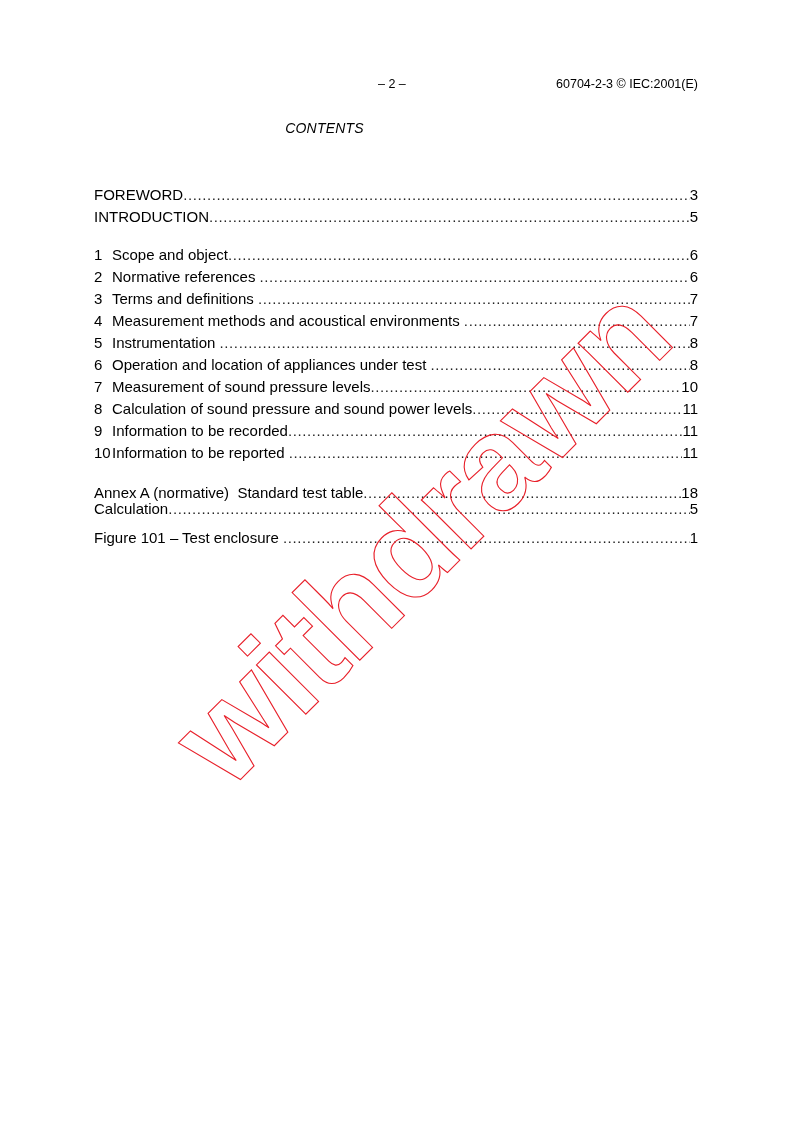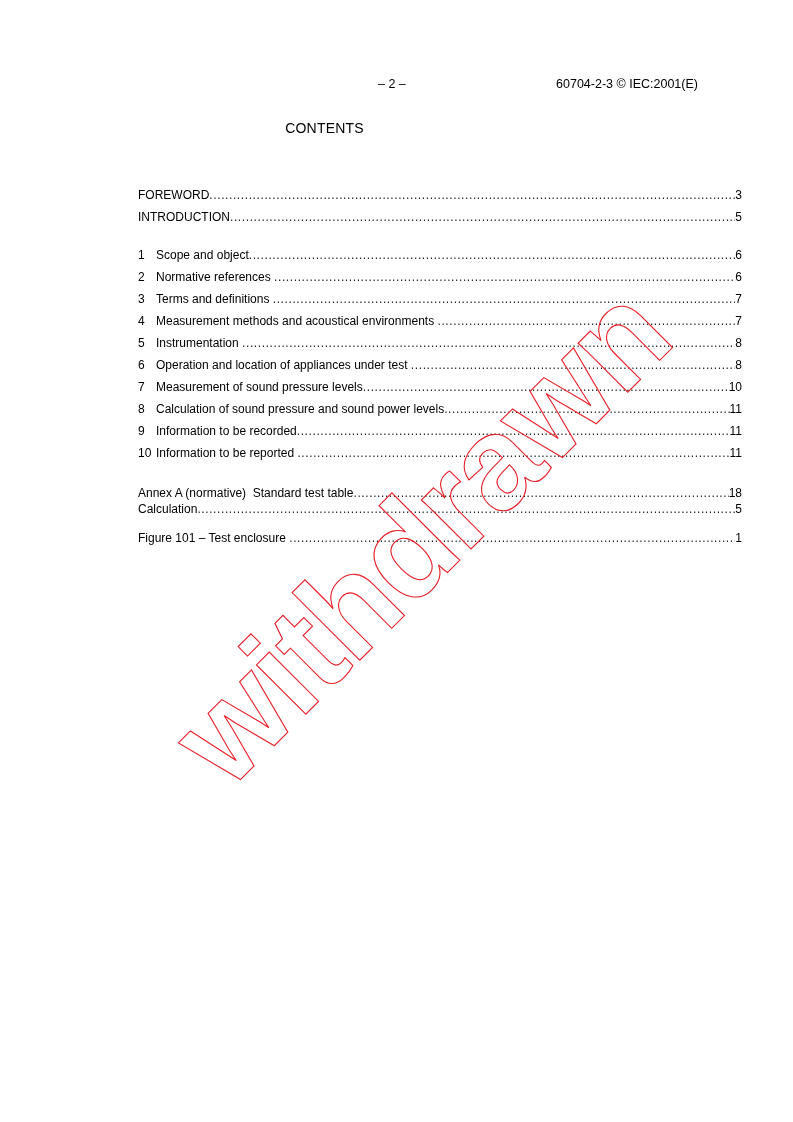--- a/index.html
+++ b/index.html
@@ -1,22 +1,22 @@
 <!DOCTYPE html>
 <html><head>
   <meta charset="utf-8">
   <style>
     html, body { margin: 0; padding: 0; background: #ffffff; }
     body { width: 793px; height: 1122px; position: relative; overflow: hidden;
            font-family: "Liberation Sans", sans-serif; color: #000; }
     .page-number { position: absolute; top: 77px; left: 378px; font-size: 12.5px; }
     .doc-ref { position: absolute; top: 77px; right: 95px; font-size: 12.5px; text-align: right; }
-    .contents-title { position: absolute; top: 120px; left: 0; width: 649px; text-align: center; font-size: 14px; letter-spacing: 0.2px; }
+    .contents-title { position: absolute; top: 120px; left: 0; width: 649px; text-align: center; font-size: 14px; letter-spacing: 0.2px; font-style: italic; }
     .toc { position: absolute; left: 94px; width: 604px; top: 0; }
-    .toc-row { position: absolute; left: 0; width: 604px; height: 16px; font-size: 12px; line-height: 16px; display: flex; align-items: center; margin-left: 44px; }
+    .toc-row { position: absolute; left: 0; width: 604px; height: 16px; font-size: 15px; line-height: 16px; display: flex; align-items: center; }
     .toc-num { width: 18px; flex: none; }
     .toc-label { flex: none; white-space: pre; background: #fff; }
     .toc-dots { flex: 1 1 auto; overflow: hidden; white-space: nowrap; letter-spacing: 0.6px; color: #222; }
     .toc-dots::before { content: "....................................................................................................................................................................................................................................................................."; }
     .toc-page { flex: none; text-align: right; min-width: 6px; }
     .watermark { position: absolute; left: 0; top: 0; width: 793px; height: 1122px; pointer-events: none; }
   </style>
 </head>
 <body>
 

